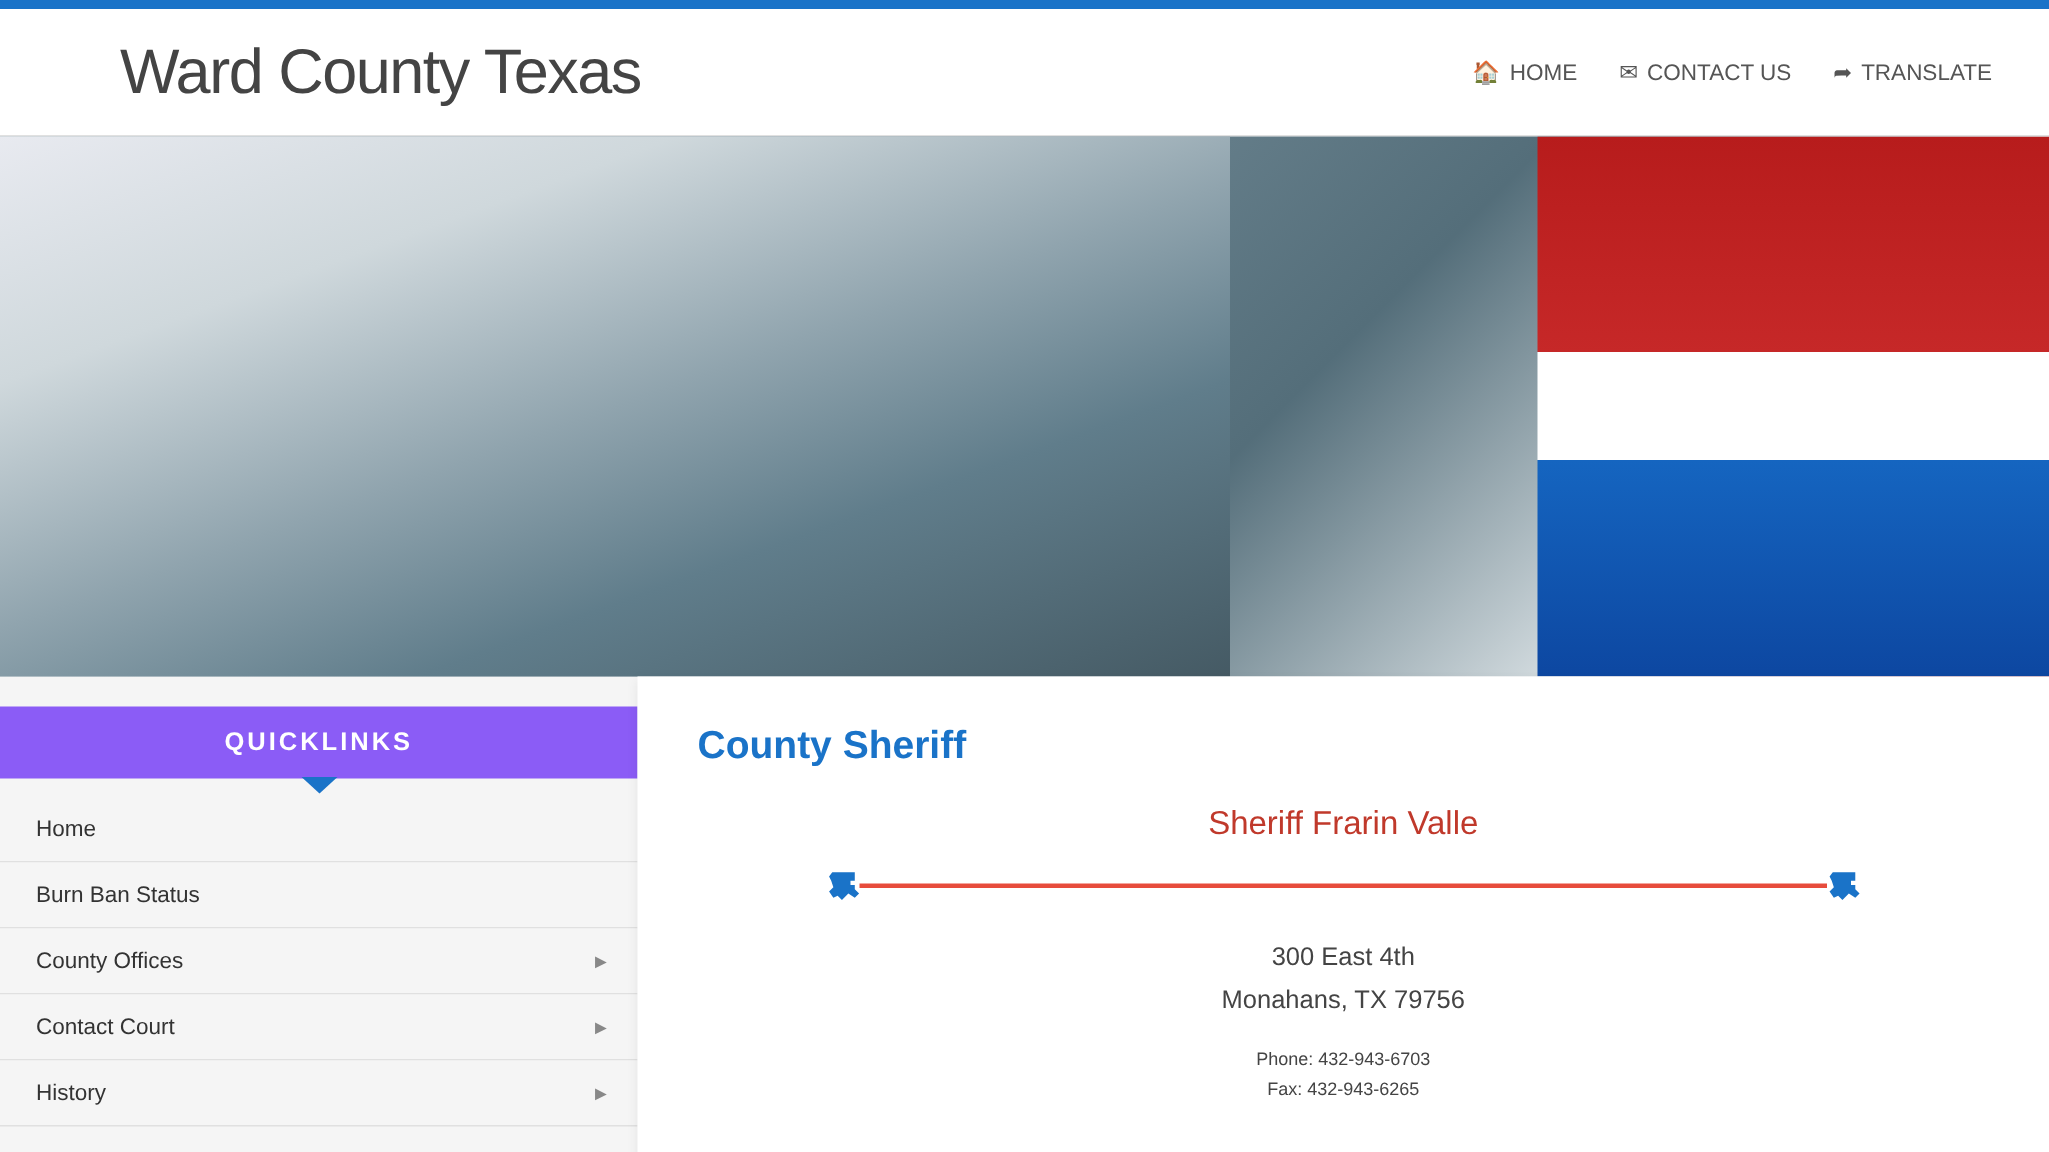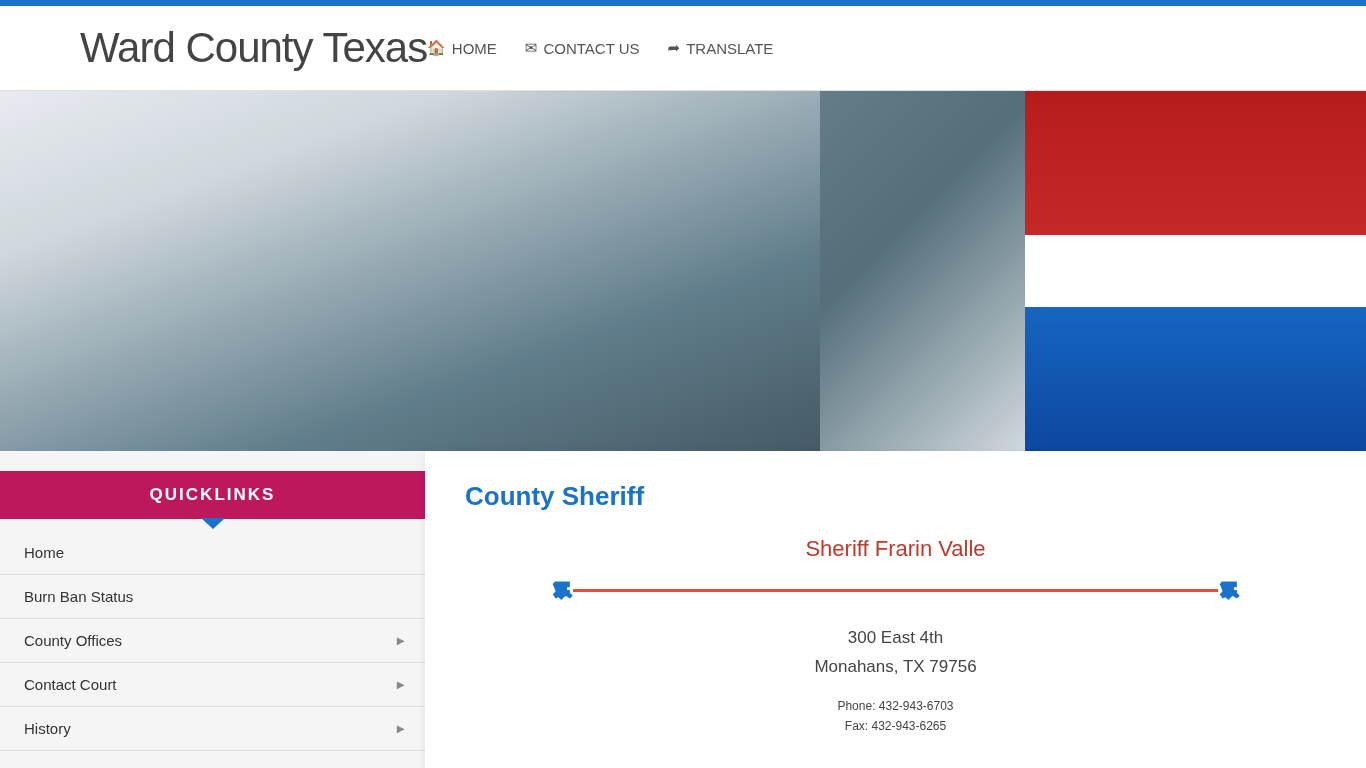--- a/index.html
+++ b/index.html
@@ -9,21 +9,22 @@
     .top-bar {
       height: 6px;
       background: #1a73c8;
       width: 100%;
     }
 
     
     .header {
       display: flex;
       align-items: center;
-      padding: 18px 60px 18px 80px;
+      justify-content: space-between;
+      padding: 18px 38px 18px 80px;
       background: #fff;
       border-bottom: 1px solid #e0e0e0;
     }
     .site-title {
       font-size: 42px;
       font-weight: 300;
       color: #444;
       letter-spacing: -1px;
     }
     .nav-links {
@@ -74,21 +75,21 @@
     }
 
     
     .sidebar {
       width: 425px;
       min-width: 425px;
       background: #f5f5f5;
       padding-top: 0;
     }
     .quicklinks-header {
-      background: #be185d;
+      background: #8b5cf6;
       color: #fff;
       text-align: center;
       padding: 14px 0;
       font-size: 17px;
       font-weight: bold;
       letter-spacing: 2px;
       position: relative;
       margin: 20px 0 0 0;
     }
     .quicklinks-header::after {

